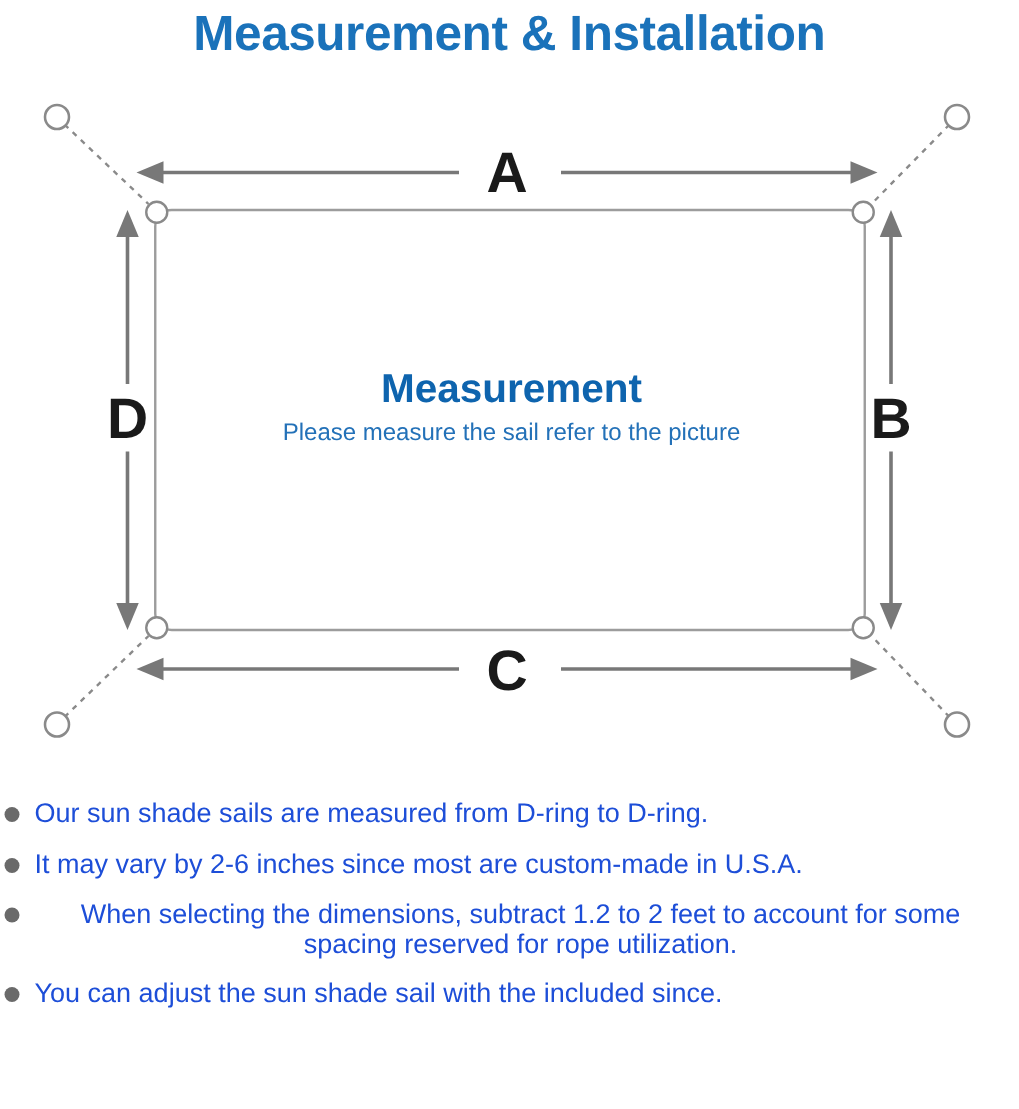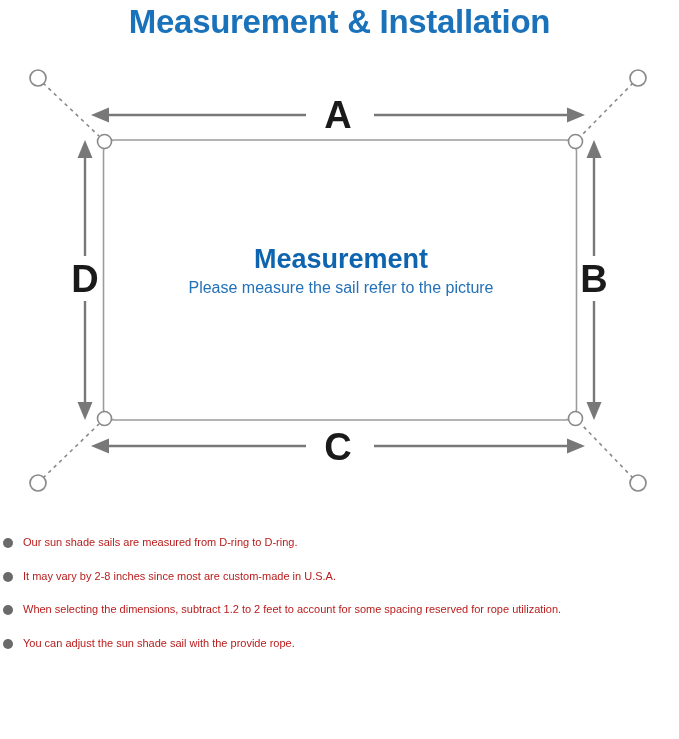--- a/index.html
+++ b/index.html
@@ -24,23 +24,24 @@
     position:absolute;top:55px;left:0;
   }
   .bullets{
     position:absolute;top:533px;left:3px;right:8px;
     list-style:none;margin:0;padding:0;
   }
   .bullets li{
     display:flex;
     align-items:flex-start;
     margin-bottom:14px;
-    font-size:11px;
+    font-size:18px;
     line-height:19.5px;
-    color:#b91c1c;
+    color:#1d4ed8;
+    text-align:center;
   }
   .dot{
     flex:0 0 10px;
     width:10px;height:10px;
     border-radius:50%;
     background:#6a6a6a;
     margin:5px 10px 0 0;
   }
   svg text{font-family:"Liberation Sans", sans-serif;}
   .dim-label{font-size:38px;font-weight:bold;fill:#1a1a1a;}
@@ -116,25 +117,25 @@
     <text class="center-sub" x="341" y="293" text-anchor="middle">Please measure the sail refer to the picture</text>
   </svg>
 
   <ul class="bullets">
     <li>
       <span class="dot"></span>
       <span>Our sun shade sails are measured from D-ring to D-ring.</span>
     </li>
     <li>
       <span class="dot"></span>
-      <span>It may vary by 2-8 inches since most are custom-made in U.S.A.</span>
+      <span>It may vary by 2-6 inches since most are custom-made in U.S.A.</span>
     </li>
     <li>
       <span class="dot"></span>
       <span>When selecting the dimensions, subtract 1.2 to 2 feet to account for some spacing reserved for rope utilization.</span>
     </li>
     <li>
       <span class="dot"></span>
-      <span>You can adjust the sun shade sail with the provide rope.</span>
+      <span>You can adjust the sun shade sail with the included since.</span>
     </li>
   </ul>
 
 </div>
 
 </body></html>

